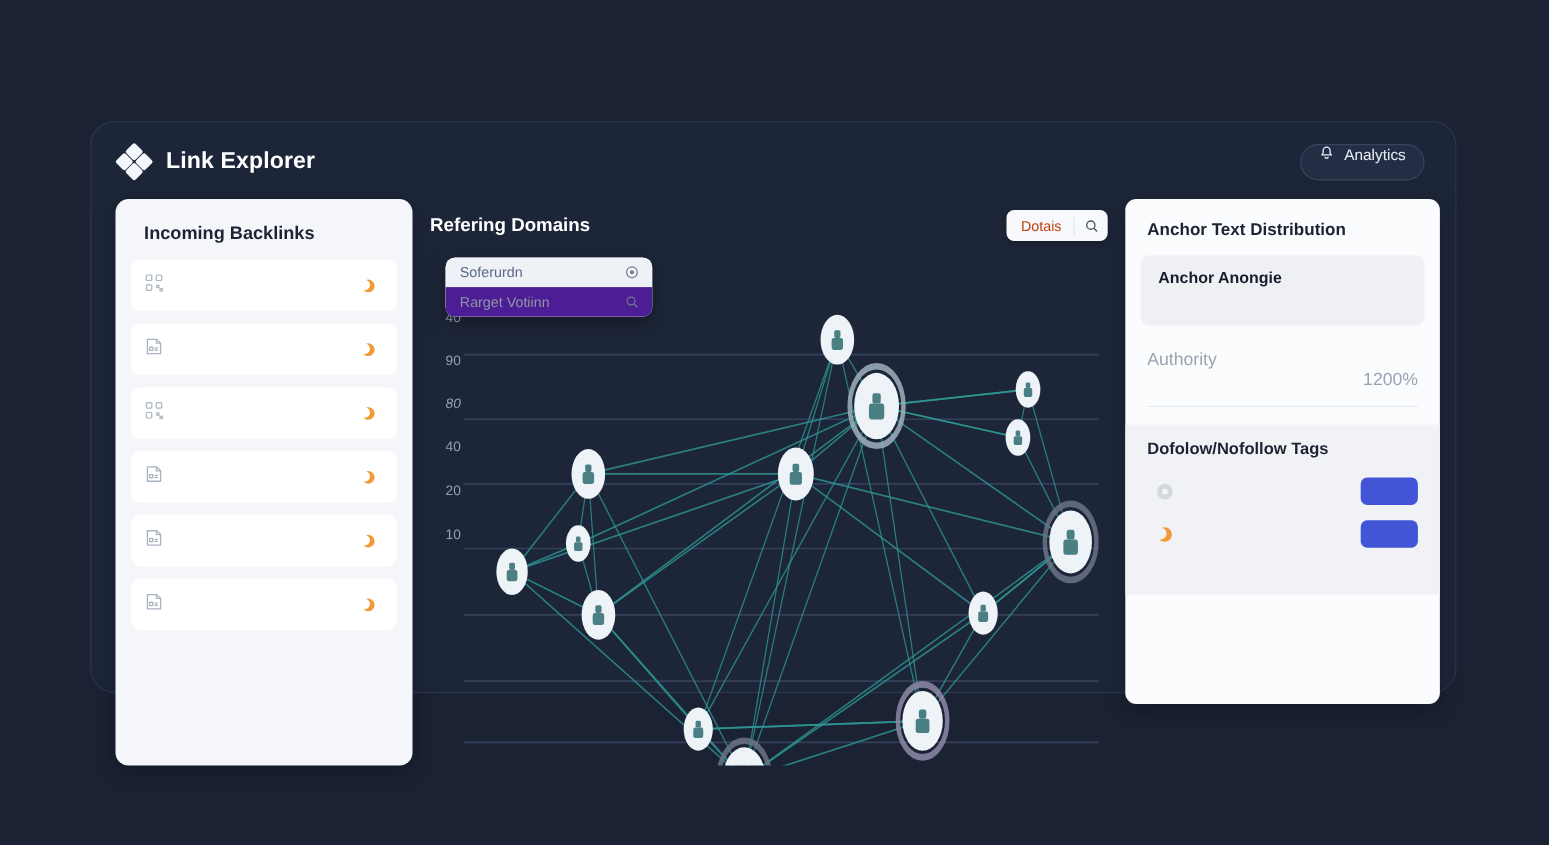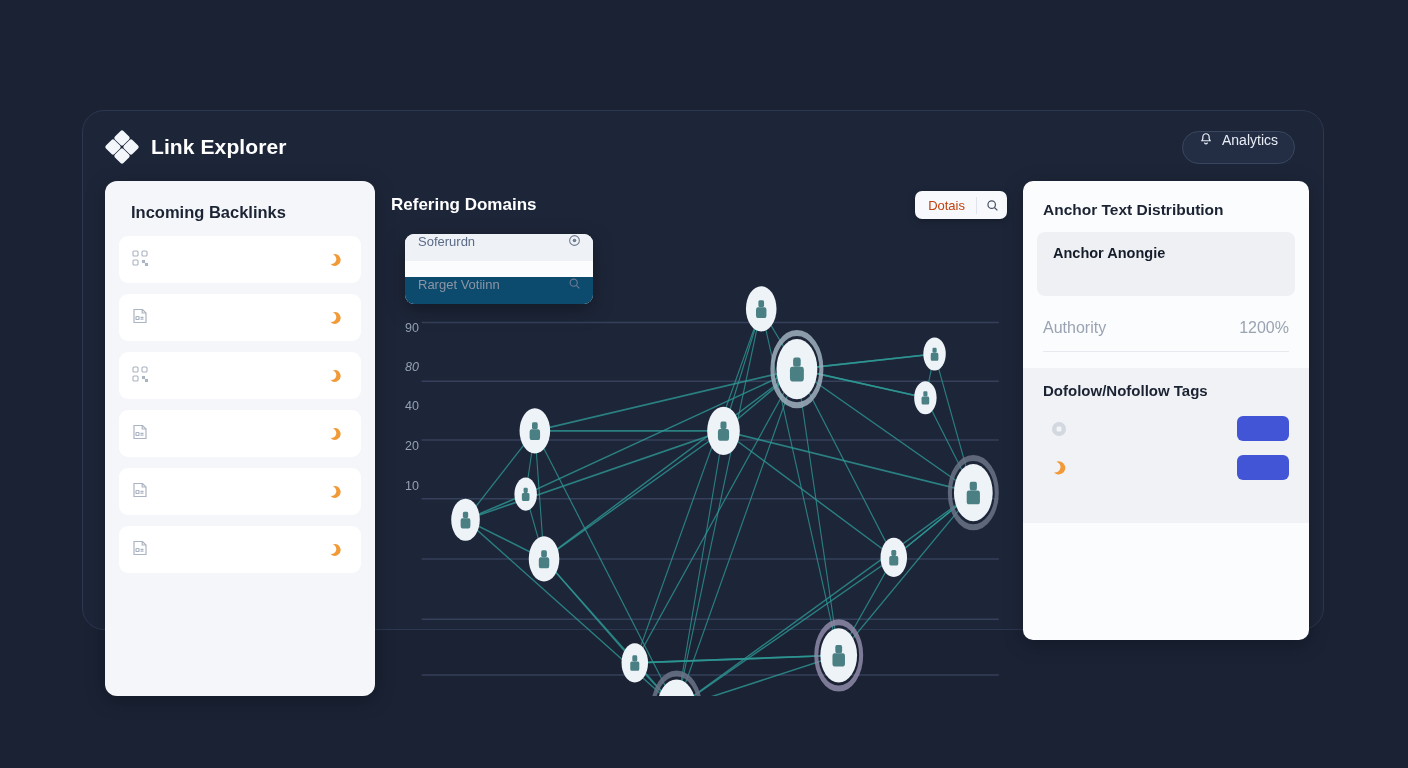--- a/index.html
+++ b/index.html
@@ -134,26 +134,26 @@
   
   .search-overlay {
     position: absolute; left: 18px; top: 5px;
     width: 188px;
     background: #fbfcfe;
     border-radius: 9px;
     box-shadow: 0 6px 20px rgba(0,0,0,.35);
     overflow: hidden;
   }
   .so-row {
-    height: 27px; display: flex; 
+    height: 27px; display: flex; align-items: center;
     padding: 0 12px 0 13px; font-size: 13px;
     cursor: pointer;
   }
   .so-row.active { background: #eef1f6; color: #5b6b87; }
-  .so-row.plain  { background: #0c4a6e; color: #8c95a4; margin-top: 16px; }
+  .so-row.plain  { background: #4c1d95; color: #8c95a4; }
   .so-row .ico { margin-left: auto; color: #6e7embedding; color: #6e7b90; display:flex; }
 
   
   .side-card {
     position: absolute; right: 0; top: 0;
     width: 286px; height: 459px;
     background: #fbfcfd;
     border-radius: 10px;
     box-shadow: 0 4px 20px rgba(0,0,0,.28);
     overflow: hidden;
@@ -171,21 +171,21 @@
   .anchor-row {
     display: flex; align-items: baseline;
     font-size: 13.5px; color: #9aa3b2;
     padding: 2px 0;
   }
   .anchor-row .val { margin-left: auto; color: #131b28; font-weight: 500; }
 
   .ds-block { padding: 18px 20px 0 20px; }
   .ds-head { font-size: 15.5px; font-weight: 600; color: #1b2333; }
   .ds-row {
-    display: flex; align-items: baseline; margin-top: 5px;
+    display: flex; align-items: baseline; margin-top: 5px; flex-direction: column;
   }
   .ds-row .k { font-size: 16px; color: #9aa3b2; }
   .ds-row .v { margin-left: auto; font-size: 16px; color: #9aa3b2; }
 
   .tags-block {
     margin-top: 16px;
     background: #f0f2f5;
     padding: 14px 14px 16px 20px;
     height: 155px;
   }

